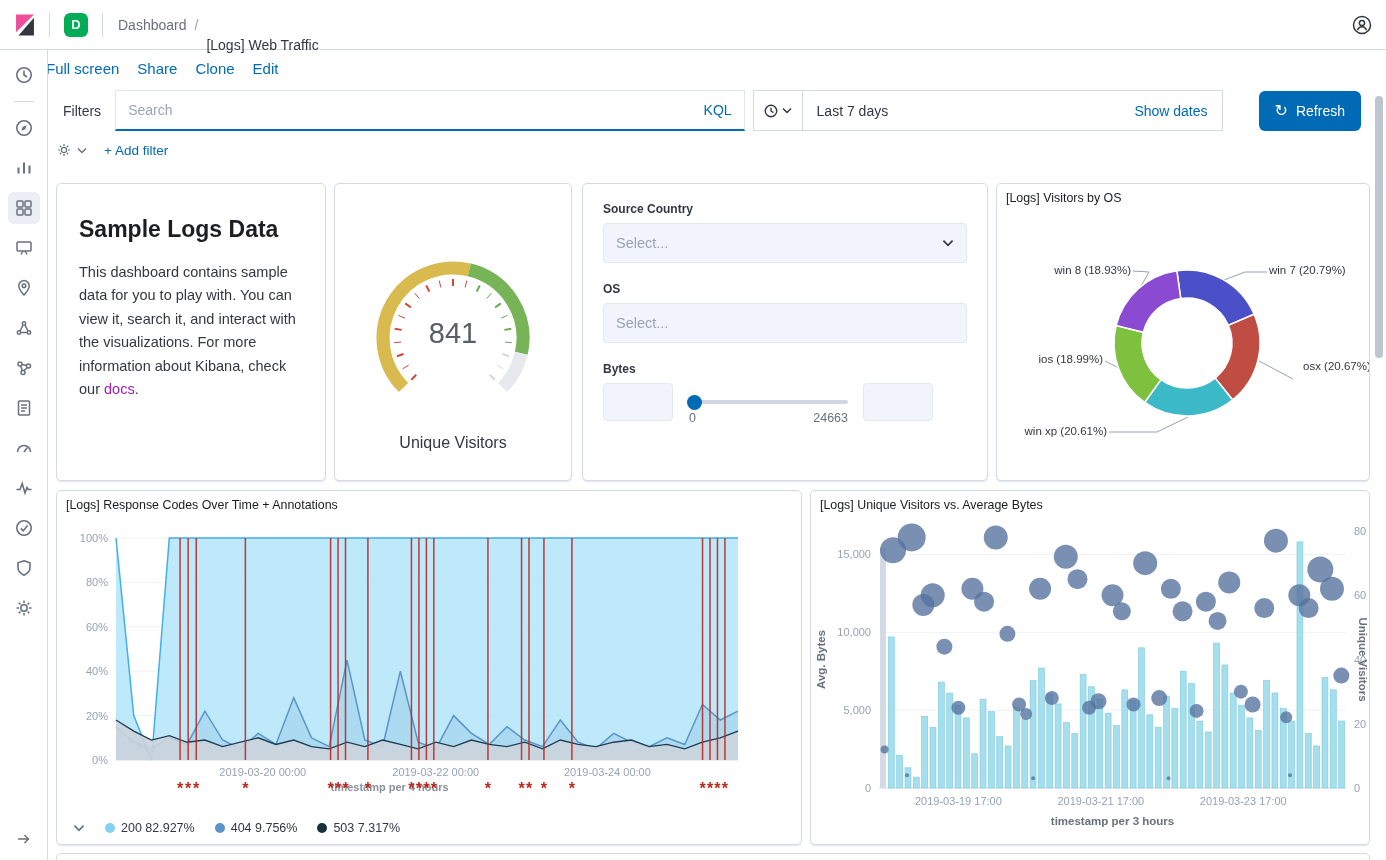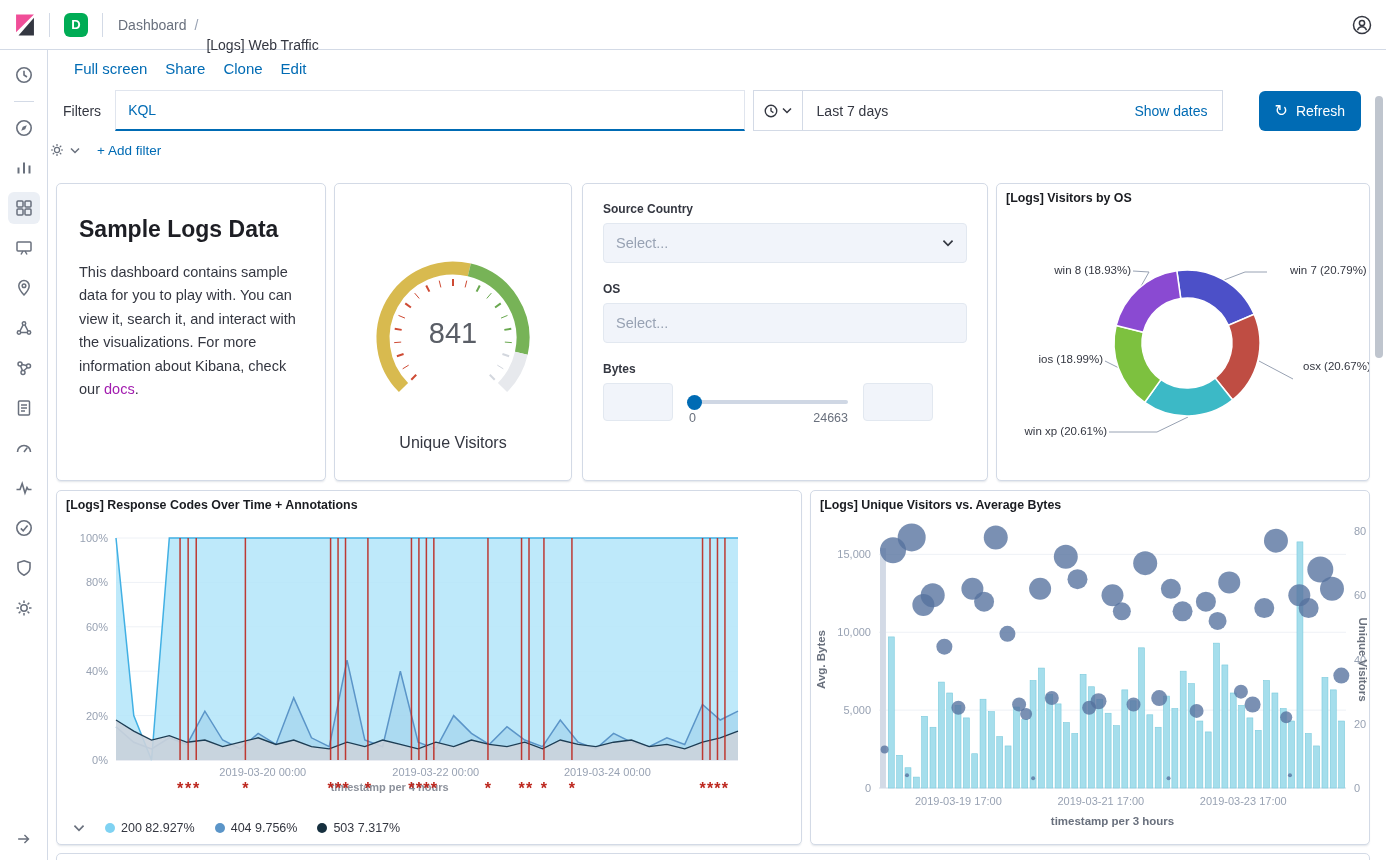--- a/index.html
+++ b/index.html
@@ -25,21 +25,21 @@
   
   .sidebar{position:absolute;top:49px;left:0;bottom:0;width:48px;background:#fff;border-right:1px solid #D3DAE6;
            display:flex;flex-direction:column;align-items:center;padding-top:10px;box-sizing:border-box;z-index:5;}
   .nav-btn{width:32px;height:32px;border-radius:6px;display:flex;align-items:center;justify-content:center;
            margin-bottom:8px;cursor:pointer;flex:none;}
   .nav-btn.active{background:#EBEFF5;}
   .nav-div{width:20px;height:1px;background:#D3DAE6;margin:2px 0 10px;flex:none;}
   .collapse-btn{margin-top:auto;margin-bottom:12px;cursor:pointer;}
 
   
-  .toolbar-links{position:absolute;top:60px;left:74px;display:flex;gap:18px;font-size:15px;font-weight:500;z-index:4;}
+  .toolbar-links{position:absolute;top:60px;left:46px;display:flex;gap:18px;font-size:15px;font-weight:500;z-index:4;}
   .toolbar-links a{color:#006BB4;text-decoration:none;}
 
   .filter-row{position:absolute;top:90px;left:57px;right:25px;height:41px;display:flex;align-items:center;z-index:4;}
   .filters-btn{font-size:14px;font-weight:500;color:#343741;padding:0 14px 0 6px;cursor:pointer;flex:none;}
   .search-box{flex:1;height:41px;background:#fff;border:1px solid #E0E5EE;border-bottom:2px solid #006BB4;
               box-sizing:border-box;display:flex;align-items:center;}
   .search-box input{flex:1;border:none;outline:none;background:transparent;font-size:14px;padding:0 12px;
                     font-family:inherit;color:#343741;}
   .search-box input::placeholder{color:#9AA5B6;}
   .kql{color:#006BB4;font-size:14px;padding:0 12px;cursor:pointer;flex:none;}
@@ -47,27 +47,27 @@
               display:flex;align-items:center;box-sizing:border-box;flex:none;}
   .clock-btn{width:48px;height:100%;display:flex;align-items:center;justify-content:center;gap:3px;
              border-right:1px solid #D3DAE6;cursor:pointer;}
   .time-range{padding-left:14px;font-size:14px;color:#343741;cursor:pointer;}
   .show-dates{margin-left:auto;padding-right:14px;color:#006BB4;font-size:14px;text-decoration:none;}
   .refresh-btn{margin-left:36px;height:40px;padding:0 16px;background:#006BB4;border:none;border-radius:6px;
                color:#fff;font-size:14px;font-weight:500;display:flex;align-items:center;gap:8px;
                font-family:inherit;cursor:pointer;flex:none;}
   .refresh-glyph{font-family:"DejaVu Sans",sans-serif;font-size:16px;line-height:1;}
 
-  .addfilter-row{position:absolute;top:142px;left:49px;display:flex;align-items:center;gap:5px;z-index:4;}
+  .addfilter-row{position:absolute;top:142px;left:56px;display:flex;align-items:center;gap:5px;z-index:4;}
   .addfilter-link{color:#006BB4;font-size:13.5px;margin-left:12px;text-decoration:none;}
 
   
   .panel{position:absolute;background:#fff;border:1px solid #D3DAE6;border-radius:5px;box-sizing:border-box;
          box-shadow:0 2px 2px -1px rgba(152,162,179,.3);overflow:hidden;}
-  .panel-title{position:absolute;top:7px;left:9px;font-size:12.4px;font-weight:700;color:#1A1C21;z-index:2;}
+  .panel-title{position:absolute;top:7px;left:9px;font-size:12.4px;font-weight:400;color:#1A1C21;z-index:2;}
 
   #panel-sample{left:56px;top:183px;width:270px;height:298px;padding:20px 22px;}
   #panel-sample h2{margin:12px 0 0;font-size:23px;color:#1D1E24;}
   #panel-sample p{font-size:14.5px;line-height:1.62;margin:18px 0 0;color:#343741;}
   #panel-sample a{color:#a21caf;}
 
   #panel-gauge{left:334px;top:183px;width:238px;height:298px;}
   #gauge-mount{position:absolute;top:62px;left:50%;margin-left:-105px;width:210px;height:170px;}
   .gauge-value{position:absolute;top:133px;left:0;right:0;text-align:center;font-size:29px;color:#5A5E66;}
   .gauge-caption{position:absolute;top:250px;left:0;right:0;text-align:center;font-size:16px;color:#343741;}
@@ -84,21 +84,21 @@
   .slider-track{position:absolute;top:17px;left:0;right:0;height:4px;border-radius:2px;background:#CFD7E4;}
   .slider-handle{position:absolute;top:12px;left:-1px;width:15px;height:15px;border-radius:50%;
                  background:#006BB4;cursor:pointer;}
   .smin{position:absolute;left:1px;top:28px;font-size:12.5px;color:#69707D;}
   .smax{position:absolute;right:0;top:28px;font-size:12.5px;color:#69707D;}
 
   #panel-donut{left:996px;top:183px;width:374px;height:298px;}
   #donut-svg{position:absolute;top:0;left:0;}
   .donut-label{position:absolute;font-size:11.5px;color:#343741;white-space:nowrap;}
   .dl-win8{left:16px;top:80px;width:118px;text-align:right;}
-  .dl-win7{left:272px;top:80px;margin-left:21px;}
+  .dl-win7{left:272px;top:80px;}
   .dl-ios{left:16px;top:169px;width:90px;text-align:right;}
   .dl-osx{left:298px;top:176px;margin-left:8px;}
   .dl-winxp{left:14px;top:241px;width:96px;text-align:right;}
 
   #panel-resp{left:56px;top:490px;width:746px;height:355px;}
   #resp-svg{position:absolute;top:0;left:0;}
   .legend{position:absolute;left:16px;bottom:9px;display:flex;align-items:center;gap:20px;
           font-size:12.5px;color:#343741;z-index:2;}
   .legend-item{display:flex;align-items:center;cursor:pointer;}
   .legend .dot{width:10px;height:10px;border-radius:50%;display:inline-block;margin-right:6px;}
@@ -239,20 +239,21 @@
 <div class="toolbar-links">
   <a>Full screen</a>
   <a>Share</a>
   <a>Clone</a>
   <a>Edit</a>
 </div>
 
 <div class="filter-row">
   <div class="filters-btn">Filters</div>
   <div class="search-box">
+    <input type="text" placeholder="Search" style="">
     <span class="kql">KQL</span>
   </div>
   <div class="date-group">
     <div class="clock-btn">
       <svg width="16" height="16" viewBox="0 0 20 20" fill="none" stroke="#343741" stroke-width="1.7">
           <circle cx="10" cy="10" r="7.2"></circle>
           <path d="M10 5.8 V10 L13 12"></path>
         </svg>
       <svg width="10" height="7" viewBox="0 0 10 7" fill="none" stroke="#343741" stroke-width="1.5">
           <path d="M1 1.5 L5 5.5 L9 1.5"></path>

